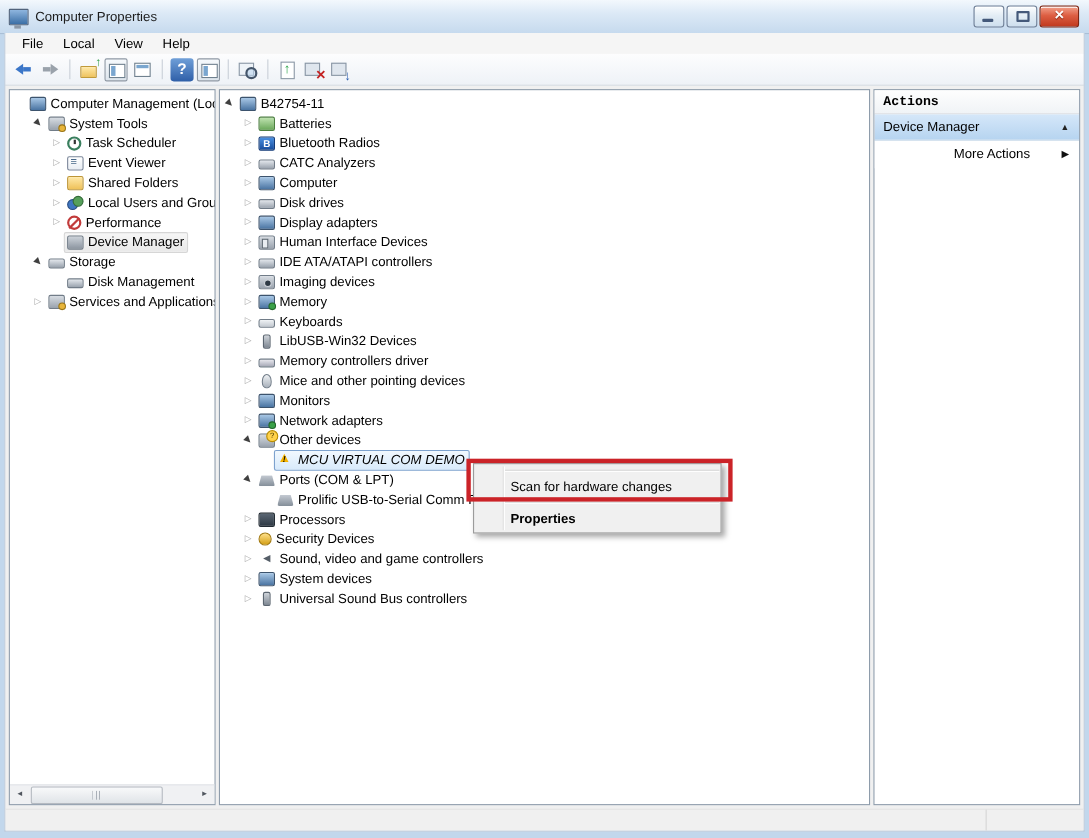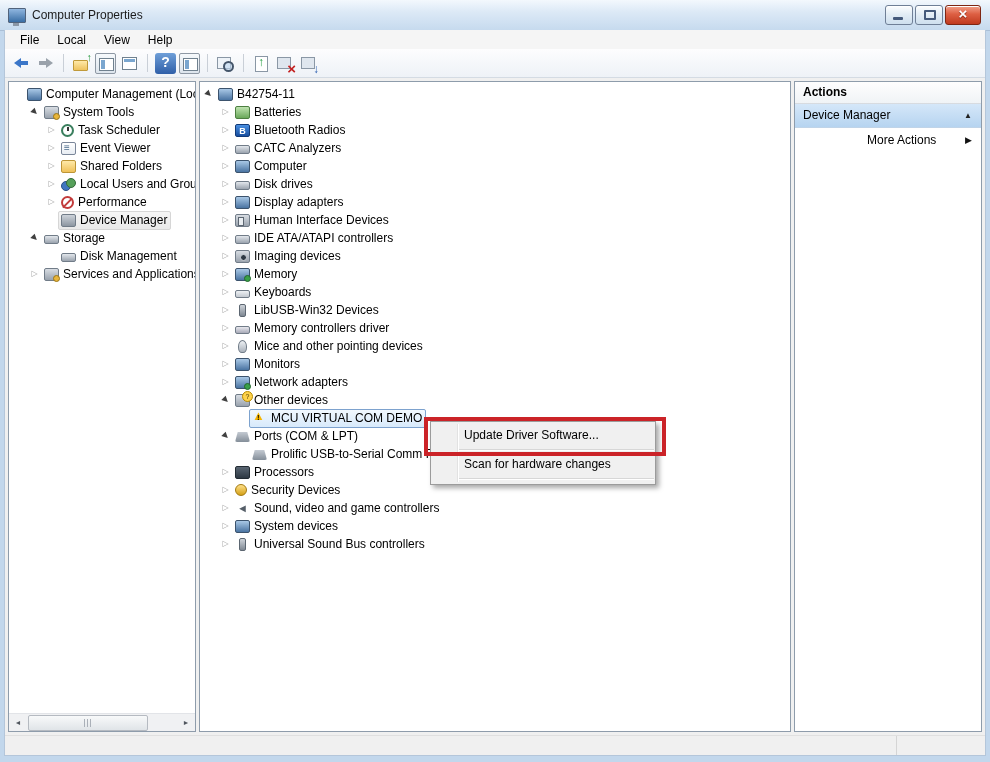--- a/index.html
+++ b/index.html
@@ -66,21 +66,21 @@
   .pane{background:#fff;border:1px solid #8e9cab;box-sizing:border-box;overflow:hidden;position:relative;}
   .pane.left{width:188px;flex:none;}
   .pane.mid{flex:1;}
   .pane.right{width:188px;flex:none;padding:0;}
 
   .tree{padding-top:3px;white-space:nowrap;}
   .trow{height:18px;display:flex;align-items:center;}
   .exp{width:13px;flex:none;text-align:center;font-size:8px;color:#a7a7a7;line-height:18px;}
   .exp.expanded{color:#404040;transform:rotate(45deg);font-size:8px;}
   .selwrap{display:inline-flex;align-items:center;height:17px;padding:0 3px 0 1px;border:1px solid transparent;border-radius:2px;}
-  .sel-active{border-color:#7da2ce;background:linear-gradient(#f1f8fe,#d8eafb);}
+  .sel-active{border-color:#7da2ce;background:linear-gradient(#f1f8fe,#d8eafb);font-style:italic;}
   .sel-inactive{border-color:#d6d6d6;background:linear-gradient(#f6f6f6,#e9e9e9);}
   .tlabel{padding-left:1px;}
 
   
   .ticon{display:inline-block;width:15px;height:13px;margin:0 3px 0 1px;border-radius:2px;flex:none;position:relative;box-sizing:border-box;
     background:linear-gradient(#d8dde3,#99a2ad);border:1px solid #717c88;}
   [data-icon="computer-icon"],[data-icon="system-device-icon"],[data-icon="monitor-icon"],[data-icon="display-adapter-icon"],
   [data-icon="network-adapter-icon"],[data-icon="jungo-device-icon"]{background:linear-gradient(#a9c8e6,#4a74a2);border-color:#3c536d;}
   [data-icon="network-adapter-icon"]::after,[data-icon="jungo-device-icon"]::after{content:"";position:absolute;right:-2px;bottom:-2px;width:5px;height:5px;background:#39a048;border-radius:50%;border:1px solid #22662c;}
   [data-icon="bluetooth-icon"]{background:linear-gradient(#4a90e2,#174d9e);border-color:#123a78;}
@@ -121,21 +121,21 @@
   .hscroll{position:absolute;left:0;right:0;bottom:0;height:17px;background:#f0f1f3;border-top:1px solid #e2e4e8;}
   .harrow{position:absolute;top:1px;width:16px;height:15px;text-align:center;font-size:7px;color:#50565e;line-height:15px;}
   .harrow.left{left:1px;} .harrow.right{right:1px;}
   .hthumb{position:absolute;left:19px;top:1px;width:118px;height:14px;border:1px solid #b5bac1;border-radius:2px;
     background:linear-gradient(#f8f9fa,#e0e4e8);}
   .hthumb::after{content:"";position:absolute;left:50%;top:3px;width:8px;height:8px;margin-left:-4px;
     background:repeating-linear-gradient(90deg,#aab0b8 0 1px,transparent 1px 3px);}
 
   
   .ahdr{height:21px;line-height:21px;font-weight:bold;padding-left:8px;background:linear-gradient(#fefefe,#f0f3f6);
-    border-bottom:1px solid #d7dbe0;}
+    border-bottom:1px solid #d7dbe0;font-family:Liberation Mono, monospace;}
   .agroup{height:23px;line-height:23px;padding-left:8px;background:linear-gradient(#d5e7f9,#b6d4f0);
     border-bottom:1px solid #c0d4e8;position:relative;}
   .agroup .chev{position:absolute;right:9px;top:0;font-size:8px;color:#222;}
   .amore{height:25px;line-height:25px;padding-left:72px;position:relative;background:#fff;}
   .amore .chev{position:absolute;right:9px;top:0;font-size:9px;color:#111;}
 
   
   .cmenu{position:absolute;left:425px;top:343px;width:224px;background:#f0f0f0;border:1px solid #9b9b9b;
     box-shadow:3px 3px 5px rgba(0,0,0,.35);padding:2px 0;z-index:5;}
   .cmenu::before{content:"";position:absolute;left:26px;top:2px;bottom:2px;width:1px;background:#e2e2e2;box-shadow:1px 0 0 #fff;}
@@ -473,24 +473,24 @@
           <span>Device Manager</span>
           <span class="chev">▲</span>
         </div>
         <div class="amore">
           <span>More Actions</span>
           <span class="chev">▶</span>
         </div>
       </div>
 
       <div class="cmenu" id="context-menu">
-          <div class="mitem">Update Driver Software...</div>
           <div class="msep"></div>
           <div class="mitem">Scan for hardware changes</div>
           <div class="msep"></div>
+          <div class="mitem bold">Properties</div>
         </div>
       <div class="redbox" id="redbox" style="border-color: rgb(203, 35, 40);"></div>
 
     </div>
 
     <div class="statusbar">
       <div class="seg1"></div>
       <div class="seg2"></div>
     </div>
 

